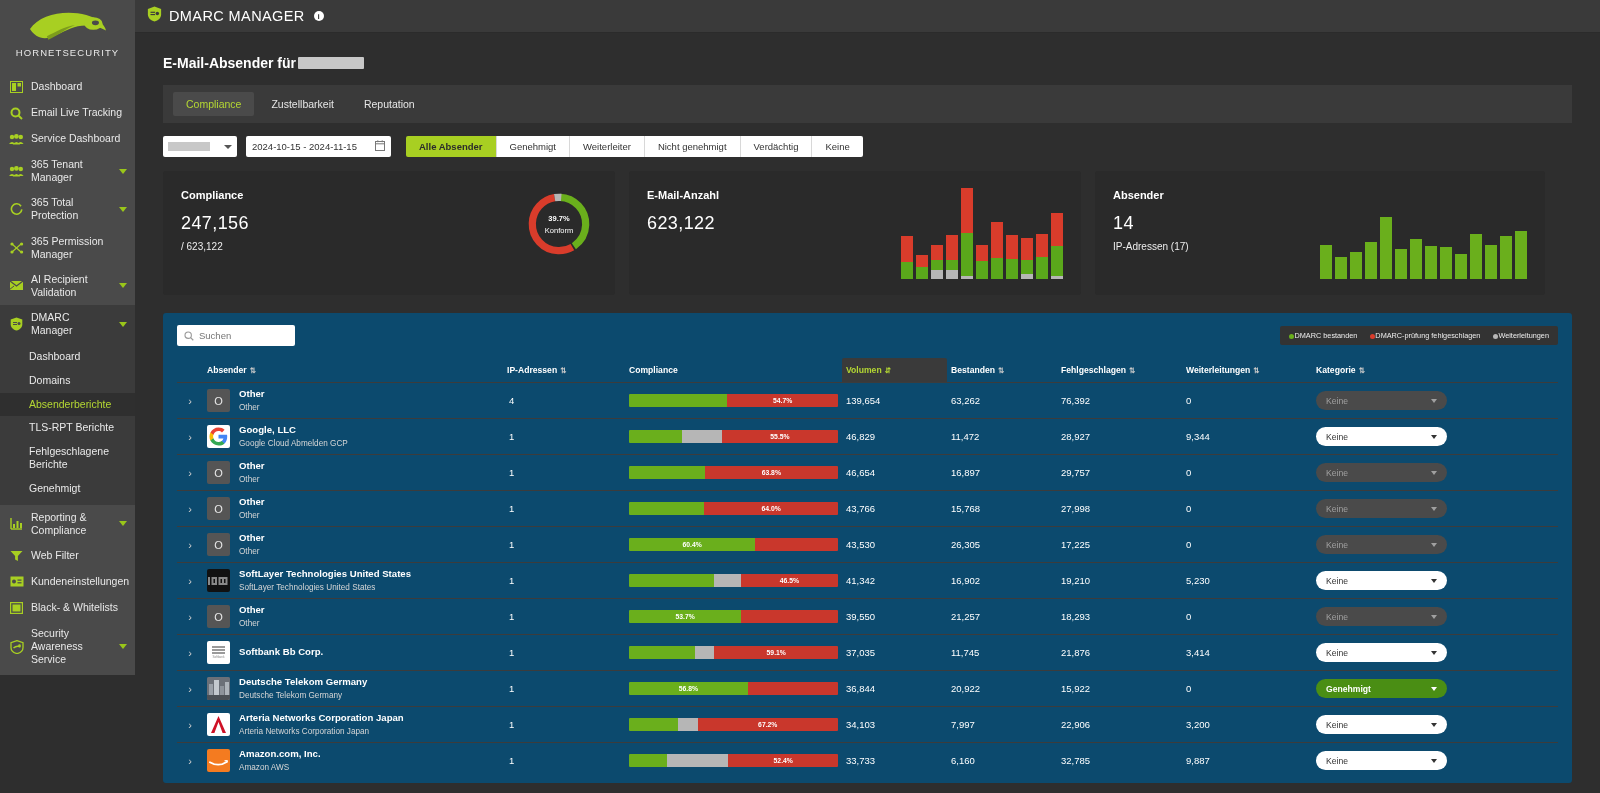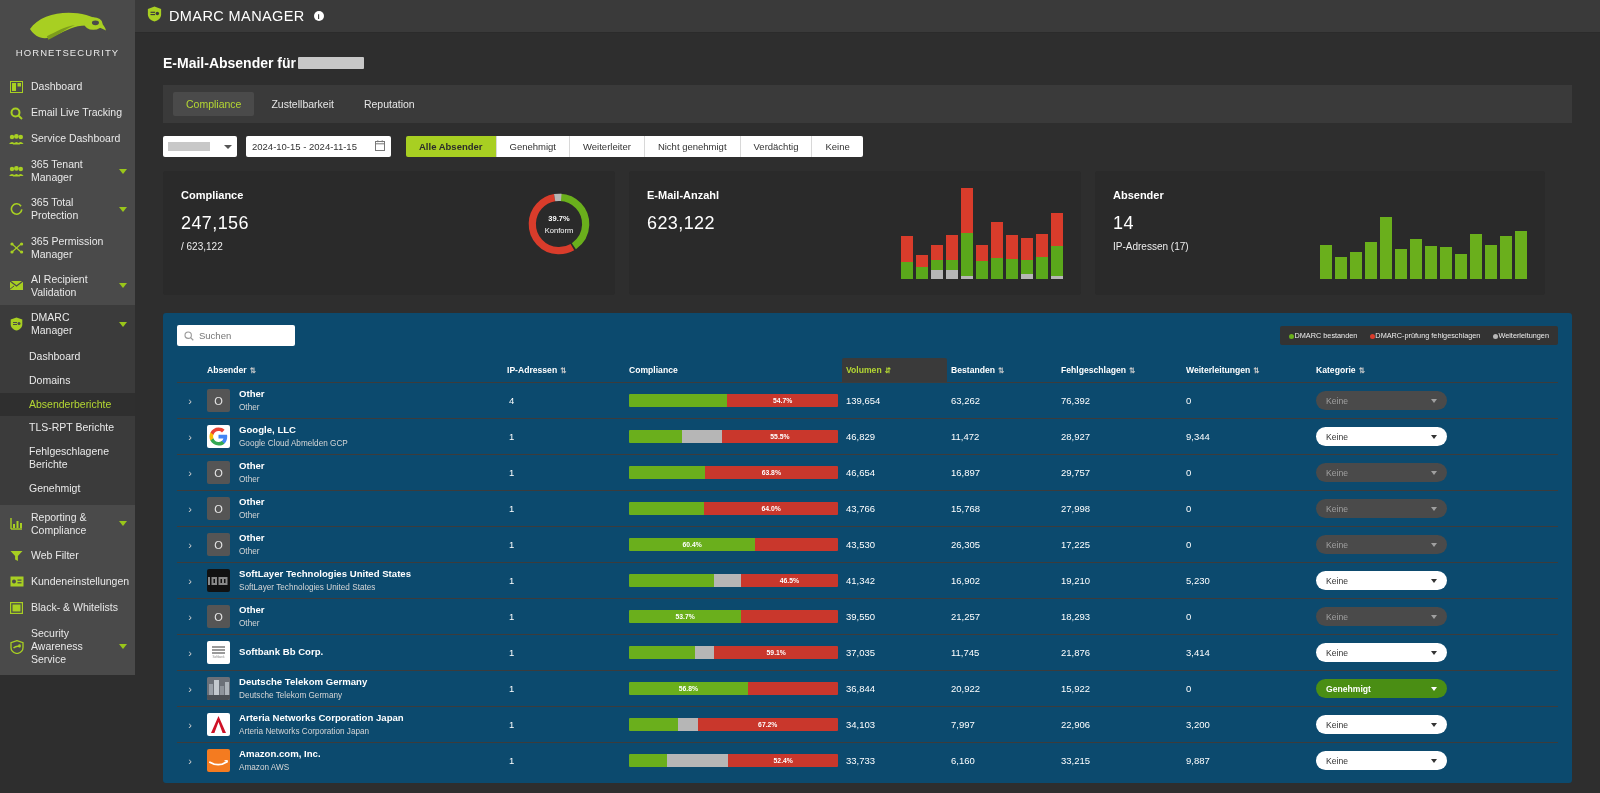--- a/index.html
+++ b/index.html
@@ -948,21 +948,21 @@
                   <div class="bar">
                     <div class="s g" style="width:18.3%"></div>
                     <div class="s y" style="width:29.3%"></div>
                     <div class="s r" style="width:52.4%">
                       <span class="pct">52.4%</span>
                     </div>
                   </div>
                 </td>
                 <td>33,733</td>
                 <td>6,160</td>
-                <td>33,215</td>
+                <td>32,785</td>
                 <td>9,887</td>
                 <td>
                   <div class="cat-select keine-white">
                     <span>Keine</span>
                     <span class="cs-chev"></span>
                   </div>
                 </td>
               </tr>
             </tbody>
         </table>

